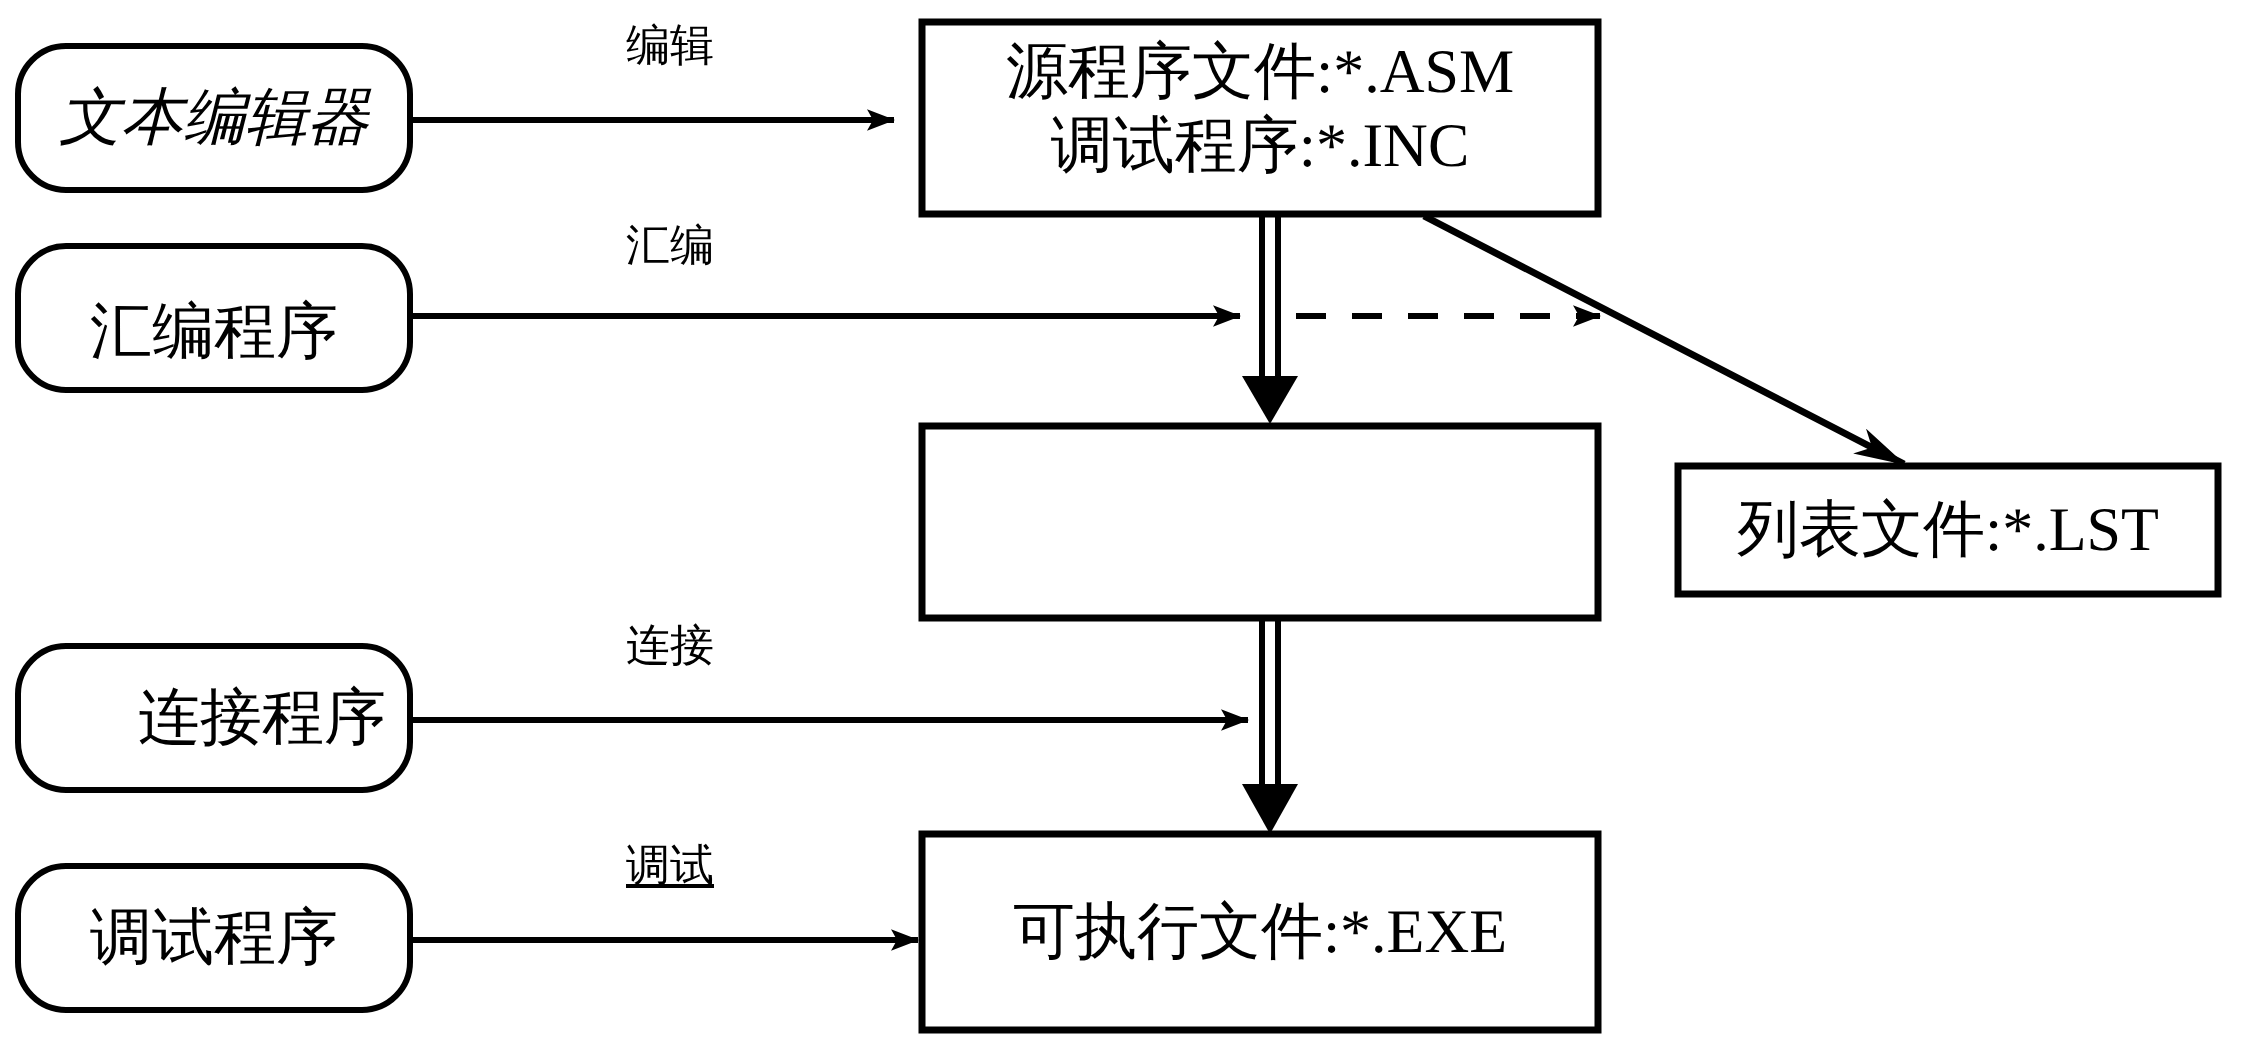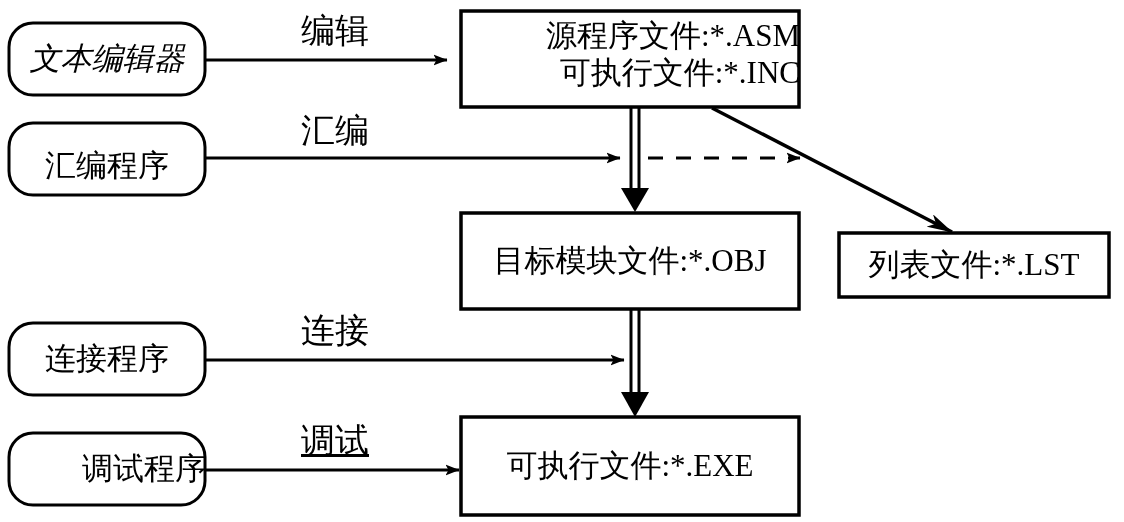--- a/index.html
+++ b/index.html
@@ -36,21 +36,21 @@
   }
   .edge-label {
     position: absolute;
     color: #000000;
     white-space: nowrap;
     text-align: center;
     pointer-events: none;
   }
   .fs-proc { font-size: 31px; }
   .fs-file { font-size: 31px; }
-  .fs-edge { font-size: 34px; }
+  .fs-edge { font-size: 22px; }
 </style>
 </head>
 <body>
 
 <div id="canvas">
 
   <svg class="layer" viewBox="0 0 1124 522" xmlns="http://www.w3.org/2000/svg">
     <defs>
       <marker id="arrowFilled" markerWidth="14" markerHeight="12" refX="13.5" refY="6" orient="auto" markerUnits="userSpaceOnUse">
         <path d="M0,0.6 L14,6 L0,11.4 L3,6 Z" fill="#000000"></path>
@@ -125,33 +125,32 @@
       <line x1="206" y1="470" x2="459" y2="470" stroke="#000000" stroke-width="3" marker-end="url(#arrowFilled)"></line>
     </g>
   </svg>
 
   <div class="node-label fs-proc" style="left:8px; top:22px; width:198px; height:74px;font-style:italic;">
     <span>文本编辑器</span>
   </div>
   <div class="node-label fs-proc" style="left:8px; top:122px; width:198px; height:88px;">
     <span>汇编程序</span>
   </div>
-  <div class="node-label fs-proc" style="left:8px; top:322px; width:198px; height:74px;">
+  <div class="node-label fs-proc" style="left:8px; top:322px; width:198px; height:74px;padding-left:24px;">
     <span>连接程序</span>
   </div>
-  <div class="node-label fs-proc" style="left:8px; top:432px; width:198px; height:74px;align-items:flex-end;">
+  <div class="node-label fs-proc" style="left:8px; top:432px; width:198px; height:74px;">
     <span>调试程序</span>
   </div>
 
-  <div class="node-label fs-file" style="left:460px; top:10px; width:340px; height:90px;align-items:flex-end;">
+  <div class="node-label fs-file" style="left:460px; top:10px; width:340px; height:90px;">
     <span>源程序文件:*.ASM</span>
-    <span>可执行文件:*.INC</span>
+    <span>调试程序:*.INC</span>
   </div>
   <div class="node-label fs-file" style="left:460px; top:212px; width:340px; height:98px;">
-    <span>目标模块文件:*.OBJ</span>
   </div>
   <div class="node-label fs-file" style="left:838px; top:232px; width:272px; height:66px;">
     <span>列表文件:*.LST</span>
   </div>
   <div class="node-label fs-file" style="left:460px; top:416px; width:340px; height:100px;">
     <span>可执行文件:*.EXE</span>
   </div>
 
   <div class="edge-label fs-edge" style="left:275px; top:8px; width:120px;">
     <span>编辑</span>

